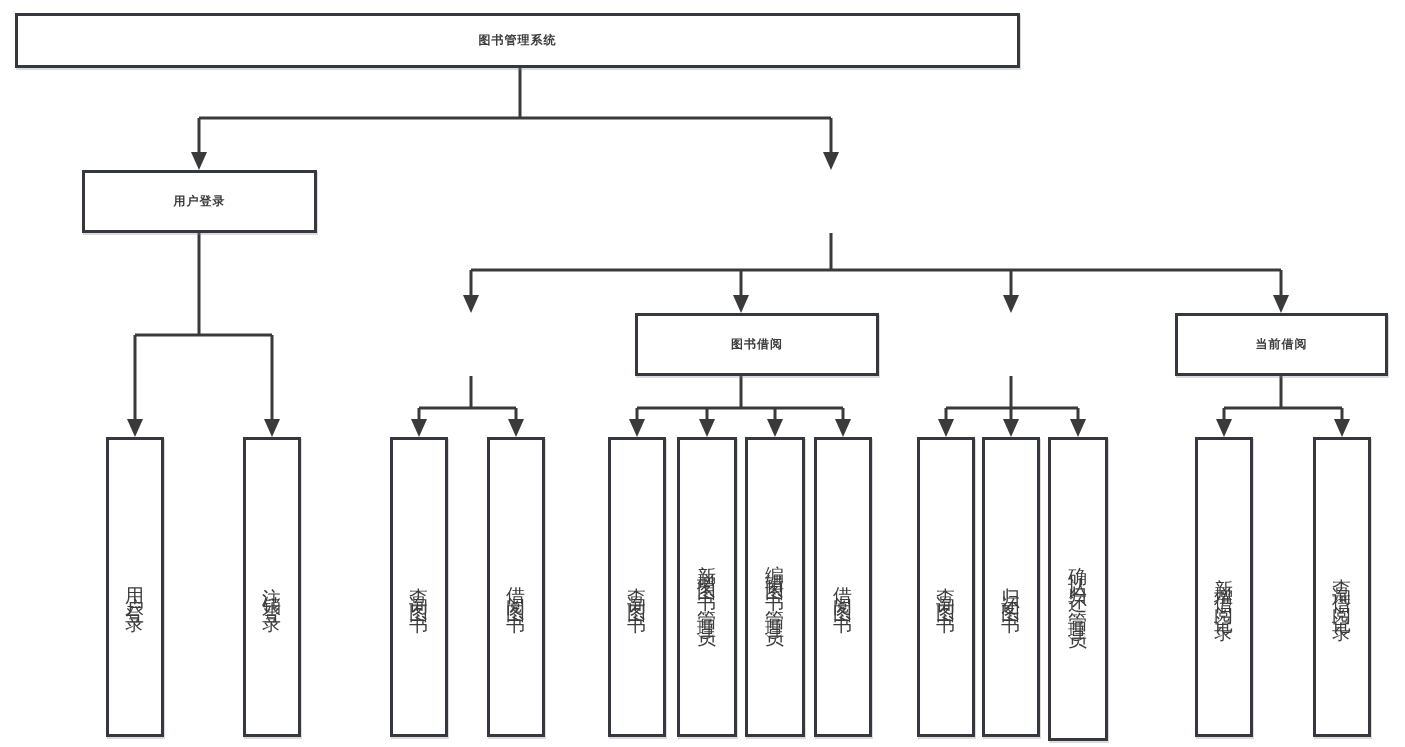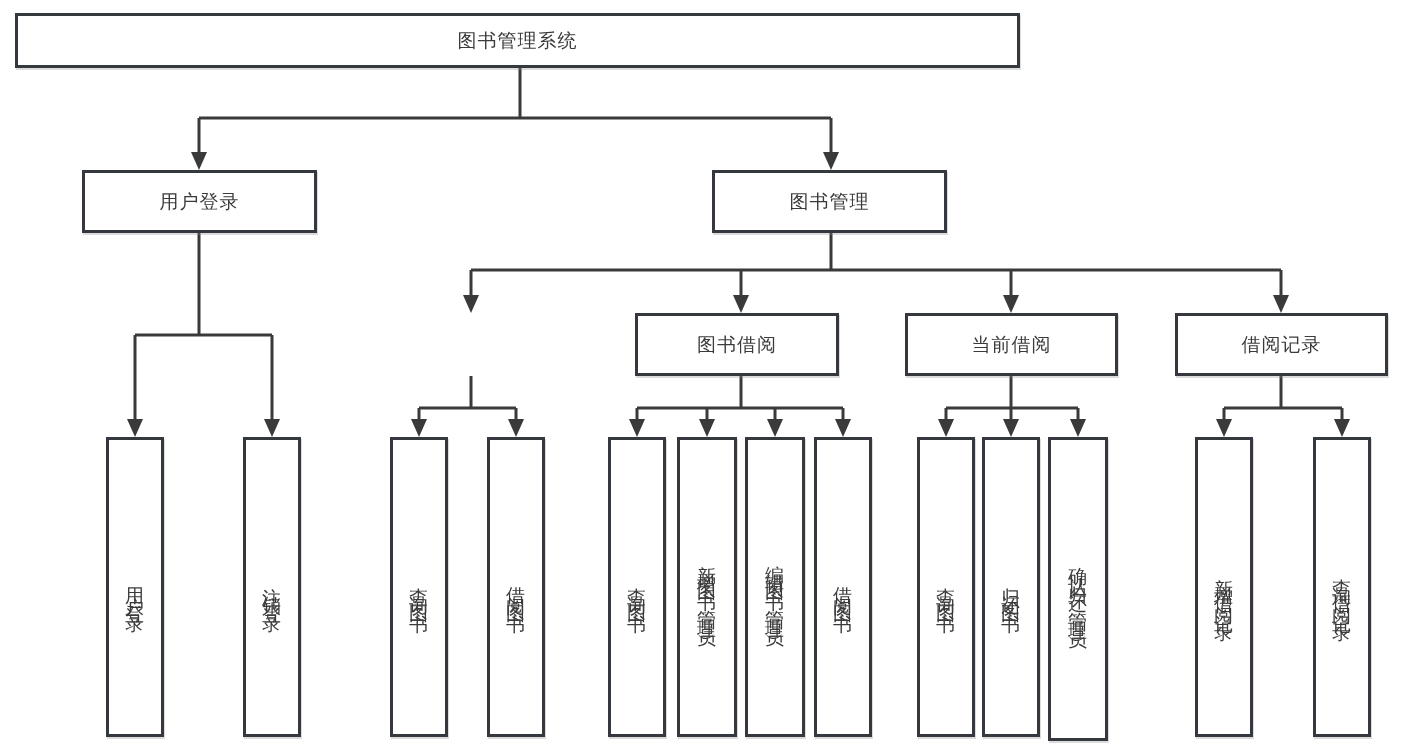--- a/index.html
+++ b/index.html
@@ -26,38 +26,38 @@
     border: 3px solid #35393f;
     background: #ffffff;
     color: #3b3b3b;
     display: flex;
     align-items: center;
     justify-content: center;
     box-shadow: 1px 2px 0 rgba(140,140,140,0.30);
     z-index: 2;
   }
 
-  .h-label { font-size: 19px; letter-spacing: 1px; white-space: nowrap; }
+  .h-label { font-size: 12px; letter-spacing: 1px; white-space: nowrap; font-weight: bold; }
 
   .leaf {
     writing-mode: vertical-rl;
     text-orientation: mixed;
     font-size: 19px;
     letter-spacing: 9px;
     line-height: 1;
     padding-top: 6px;
   }
 
   
   .n-root        { left: 15px;  top: 13px;  width: 1005px; height: 55px; }
   .n-user-login  { left: 82px;  top: 170px; width: 235px;  height: 63px; }
   .n-book-mgmt   { left: 712px; top: 170px; width: 235px;  height: 63px; }
 
   .n-new-books   { left: 365px;  top: 313px; width: 213px; height: 63px; }
-  .n-book-borrow { left: 635px;  top: 313px; width: 204px; height: 63px; text-align: right; }
+  .n-book-borrow { left: 635px;  top: 313px; width: 244px; height: 63px; text-align: right; }
   .n-cur-borrow  { left: 905px;  top: 313px; width: 213px; height: 63px; }
   .n-borrow-rec  { left: 1175px; top: 313px; width: 213px; height: 63px; }
 
   .lf { top: 437px; height: 300px; width: 58px; }
   .l-login       { left: 106px;  }
   .l-logout      { left: 243px;  }
   .l-nb-query    { left: 390px;  }
   .l-nb-borrow   { left: 487px;  }
   .l-bb-query    { left: 608px;  }
   .l-bb-add      { left: 677px;  width: 60px; }
@@ -103,25 +103,23 @@
              M629,419 L645,419 L637,437 Z  M699,419 L715,419 L707,437 Z
              M767,419 L783,419 L775,437 Z  M835,419 L851,419 L843,437 Z
              M938,419 L954,419 L946,437 Z  M1003,419 L1019,419 L1011,437 Z
              M1070,419 L1086,419 L1078,437 Z
              M1216,419 L1232,419 L1224,437 Z  M1334,419 L1350,419 L1342,437 Z" fill="#3a3a3a" stroke="none"></path>
   </svg>
 
   <div class="node n-root h-label">图书管理系统</div>
 
   <div class="node n-user-login h-label">用户登录</div>
-  <div class="node n-book-mgmt h-label">图书管理</div>
 
   <div class="node n-book-borrow h-label">图书借阅</div>
-  <div class="node n-cur-borrow h-label">当前借阅</div>
-  <div class="node n-borrow-rec h-label">借阅记录</div>
+  <div class="node n-borrow-rec h-label">当前借阅</div>
 
   <div class="node leaf lf l-login">用户登录</div>
   <div class="node leaf lf l-logout">注销登录</div>
 
   <div class="node leaf lf l-nb-query">查询图书</div>
   <div class="node leaf lf l-nb-borrow">借阅图书</div>
 
   <div class="node leaf lf l-bb-query">查询图书</div>
   <div class="node leaf lf l-bb-add">新增图书（管理员）</div>
   <div class="node leaf lf l-bb-edit">编辑图书（管理员）</div>

